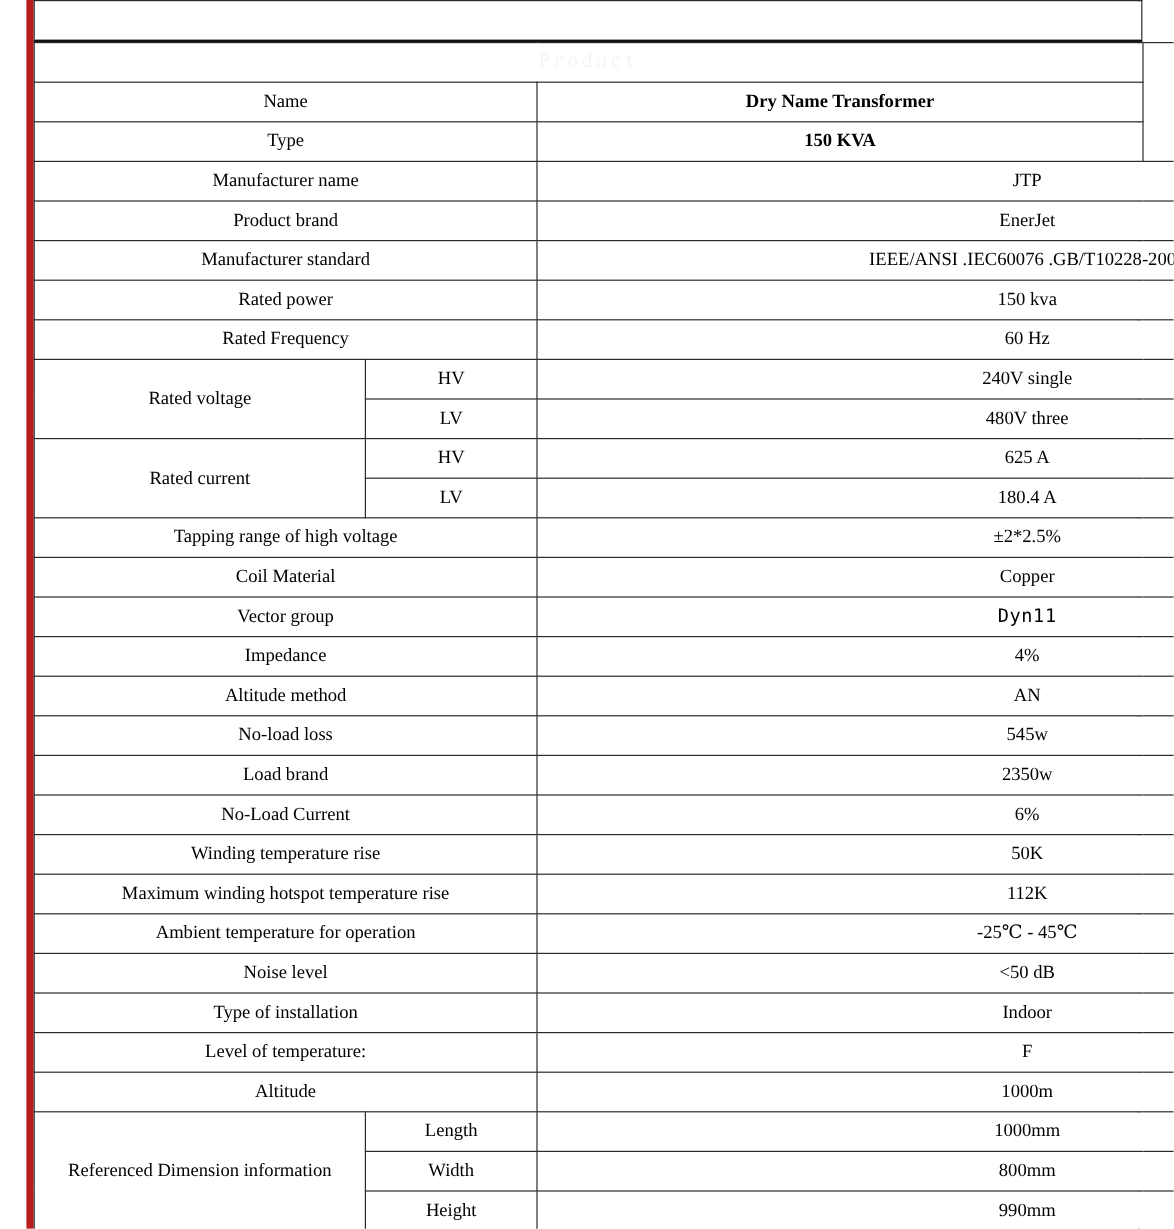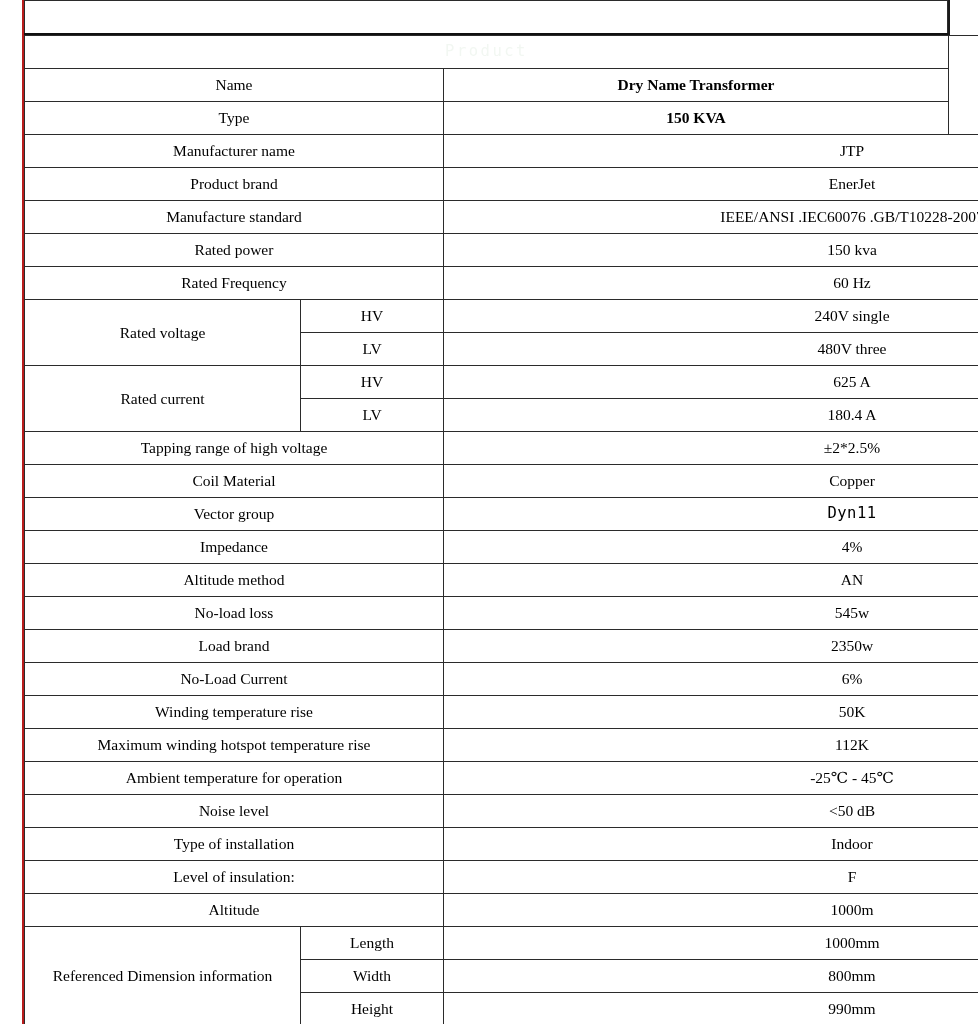--- a/index.html
+++ b/index.html
@@ -23,21 +23,21 @@
   }
 
   
   .sheet {
     position: absolute;
     left: 22px;
     top: 0px;
     width: 928px;
     height: 1024px;
     box-sizing: border-box;
-    border-left: 2px solid #b91c1c;
+    border-left: 6px solid #b91c1c;
     border-right: 2px solid #1a1a1a;
   }
 
   table.ds {
     border-collapse: collapse;
     table-layout: fixed;
     width: 924px;
     margin: 0;
   }
 
@@ -144,21 +144,21 @@
           <td class="label-cell" colspan="2">Manufacturer name</td>
           <td class="value-cell" colspan="2">JTP</td>
         </tr>
 
         <tr>
           <td class="label-cell" colspan="2">Product brand</td>
           <td class="value-cell" colspan="2">EnerJet</td>
         </tr>
 
         <tr>
-          <td class="label-cell heavy-bot" colspan="2">Manufacture standard</td>
+          <td class="label-cell heavy-bot" colspan="2">Manufacturer standard</td>
           <td class="value-cell heavy-bot" colspan="2">IEEE/ANSI .IEC60076 .GB/T10228-2007</td>
         </tr>
 
         <tr>
           <td class="label-cell" colspan="2">Rated power</td>
           <td class="value-cell" colspan="2">150 kva</td>
         </tr>
 
         <tr>
           <td class="label-cell" colspan="2">Rated Frequency</td>
@@ -244,21 +244,21 @@
           <td class="label-cell heavy-bot" colspan="2">Noise level</td>
           <td class="value-cell heavy-bot" colspan="2">&lt;50 dB</td>
         </tr>
 
         <tr>
           <td class="label-cell" colspan="2">Type of installation</td>
           <td class="value-cell" colspan="2">Indoor</td>
         </tr>
 
         <tr>
-          <td class="label-cell" colspan="2">Level of insulation:</td>
+          <td class="label-cell" colspan="2">Level of temperature:</td>
           <td class="value-cell" colspan="2">F</td>
         </tr>
 
         <tr>
           <td class="label-cell heavy-bot" colspan="2">Altitude</td>
           <td class="value-cell heavy-bot" colspan="2">1000m</td>
         </tr>
 
         <tr>
           <td class="label-cell" rowspan="3">Referenced Dimension information</td>

